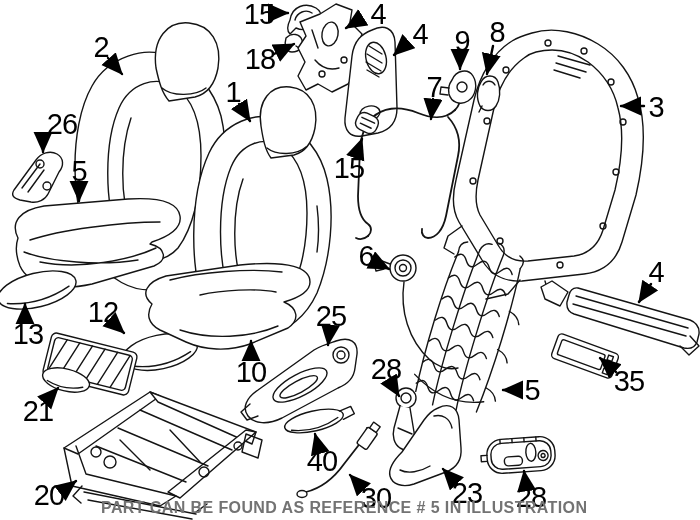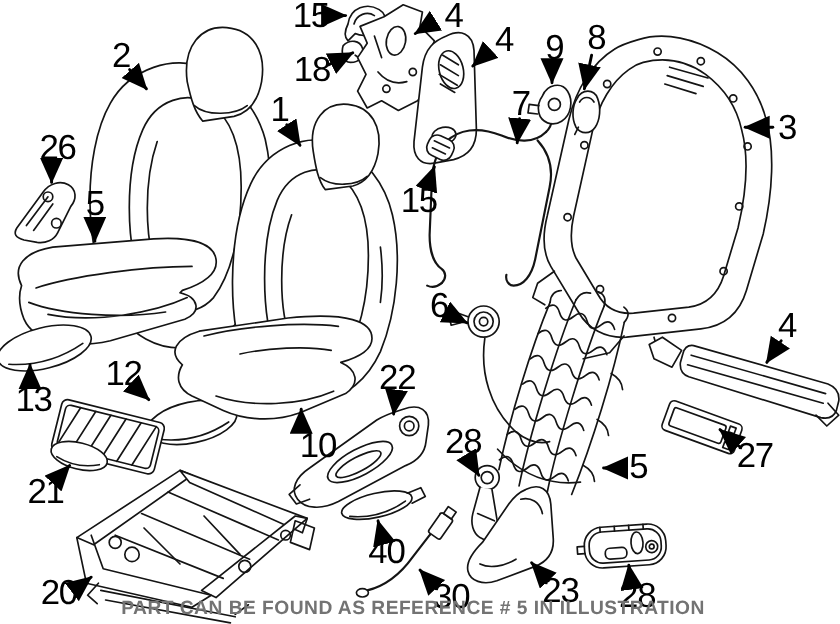--- a/index.html
+++ b/index.html
@@ -287,34 +287,34 @@
 
   <div class="callout" style="left:233px;top:92px">1</div>
   <div class="callout" style="left:101px;top:47px">2</div>
   <div class="callout" style="left:656px;top:107px">3</div>
   <div class="callout" style="left:656px;top:272px">4</div>
   <div class="callout" style="left:532px;top:390px">5</div>
   <div class="callout" style="left:366px;top:256px">6</div>
   <div class="callout" style="left:434px;top:87px">7</div>
   <div class="callout" style="left:497px;top:32px">8</div>
   <div class="callout" style="left:462px;top:41px">9</div>
-  <div class="callout" style="left:265px;top:372px">10</div>
+  <div class="callout" style="left:251px;top:372px">10</div>
   <div class="callout" style="left:79px;top:171px">5</div>
   <div class="callout" style="left:103px;top:312px">12</div>
   <div class="callout" style="left:28px;top:334px">13</div>
   <div class="callout" style="left:420px;top:34px">4</div>
   <div class="callout" style="left:349px;top:168px">15</div>
   <div class="callout" style="left:378px;top:14px">4</div>
   <div class="callout" style="left:259px;top:14px">15</div>
   <div class="callout" style="left:260px;top:59px">18</div>
   <div class="callout" style="left:49px;top:495px">20</div>
   <div class="callout" style="left:376px;top:498px">30</div>
   <div class="callout" style="left:38px;top:411px">21</div>
-  <div class="callout" style="left:331px;top:316px">22</div>
+  <div class="callout" style="left:331px;top:316px">25</div>
   <div class="callout" style="left:467px;top:493px">23</div>
   <div class="callout" style="left:386px;top:369px">28</div>
   <div class="callout" style="left:322px;top:461px">40</div>
-  <div class="callout" style="left:48px;top:124px">26</div>
-  <div class="callout" style="left:629px;top:381px">27</div>
+  <div class="callout" style="left:62px;top:124px">26</div>
+  <div class="callout" style="left:629px;top:381px">35</div>
   <div class="callout" style="left:531px;top:497px">28</div>
 
   <div class="note">PART CAN BE FOUND AS REFERENCE # 5 IN ILLUSTRATION</div>
 </div>
 
 </body></html>

